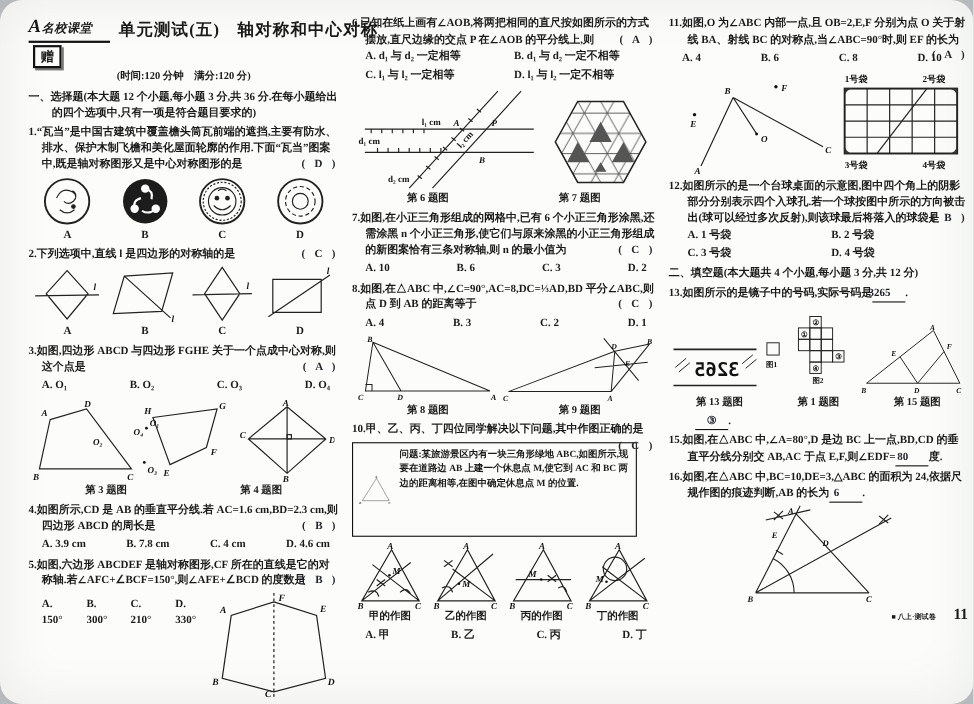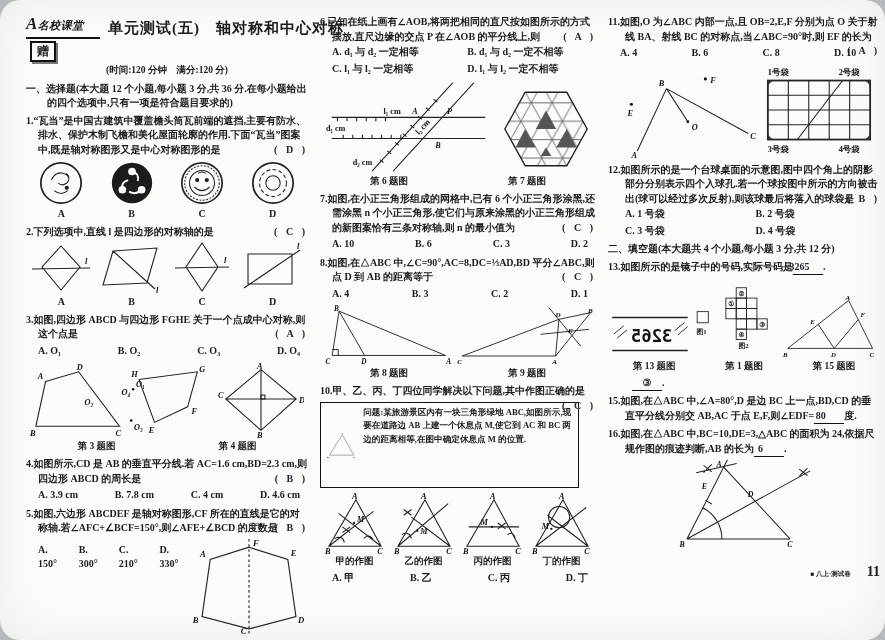--- a/index.html
+++ b/index.html
@@ -31,21 +31,21 @@
   svg{display:block}
   svg .sh{stroke:#222;fill:none;stroke-width:1.1}
   svg .shb{stroke:#222;fill:none;stroke-width:1.8}
   svg text{font:italic 600 8.5px "Liberation Serif",serif;fill:#111}
   svg text.cn{font-style:normal;font-weight:700;font-size:8.5px}
   svg .dash{stroke-dasharray:2.5,2.5}
   .q5row{display:flex;align-items:flex-start}
   .optcol{display:flex;flex-direction:row;gap:10px;padding:6px 0 0 12px;flex:1}
   .pbox{border:1.3px solid #111;display:flex;gap:6px;padding:3px 5px;margin:3px 0 4px}
   .pbox .btxt{font-size:8.6px;line-height:1.62;font-weight:600}
-  .footer{display:flex;justify-content:flex-end;align-items:baseline;gap:16px;margin-top:12px}
+  .footer{display:flex;justify-content:flex-end;align-items:baseline;gap:16px;margin-top:0}
   .fbrand{font-size:6.5px;font-weight:700}
   .fpage{font-size:14px;font-weight:900}
 </style>
 </head>
 <body>
 
 <div class="page">
 
   <div class="col" id="c1">
     <div class="hdr">

